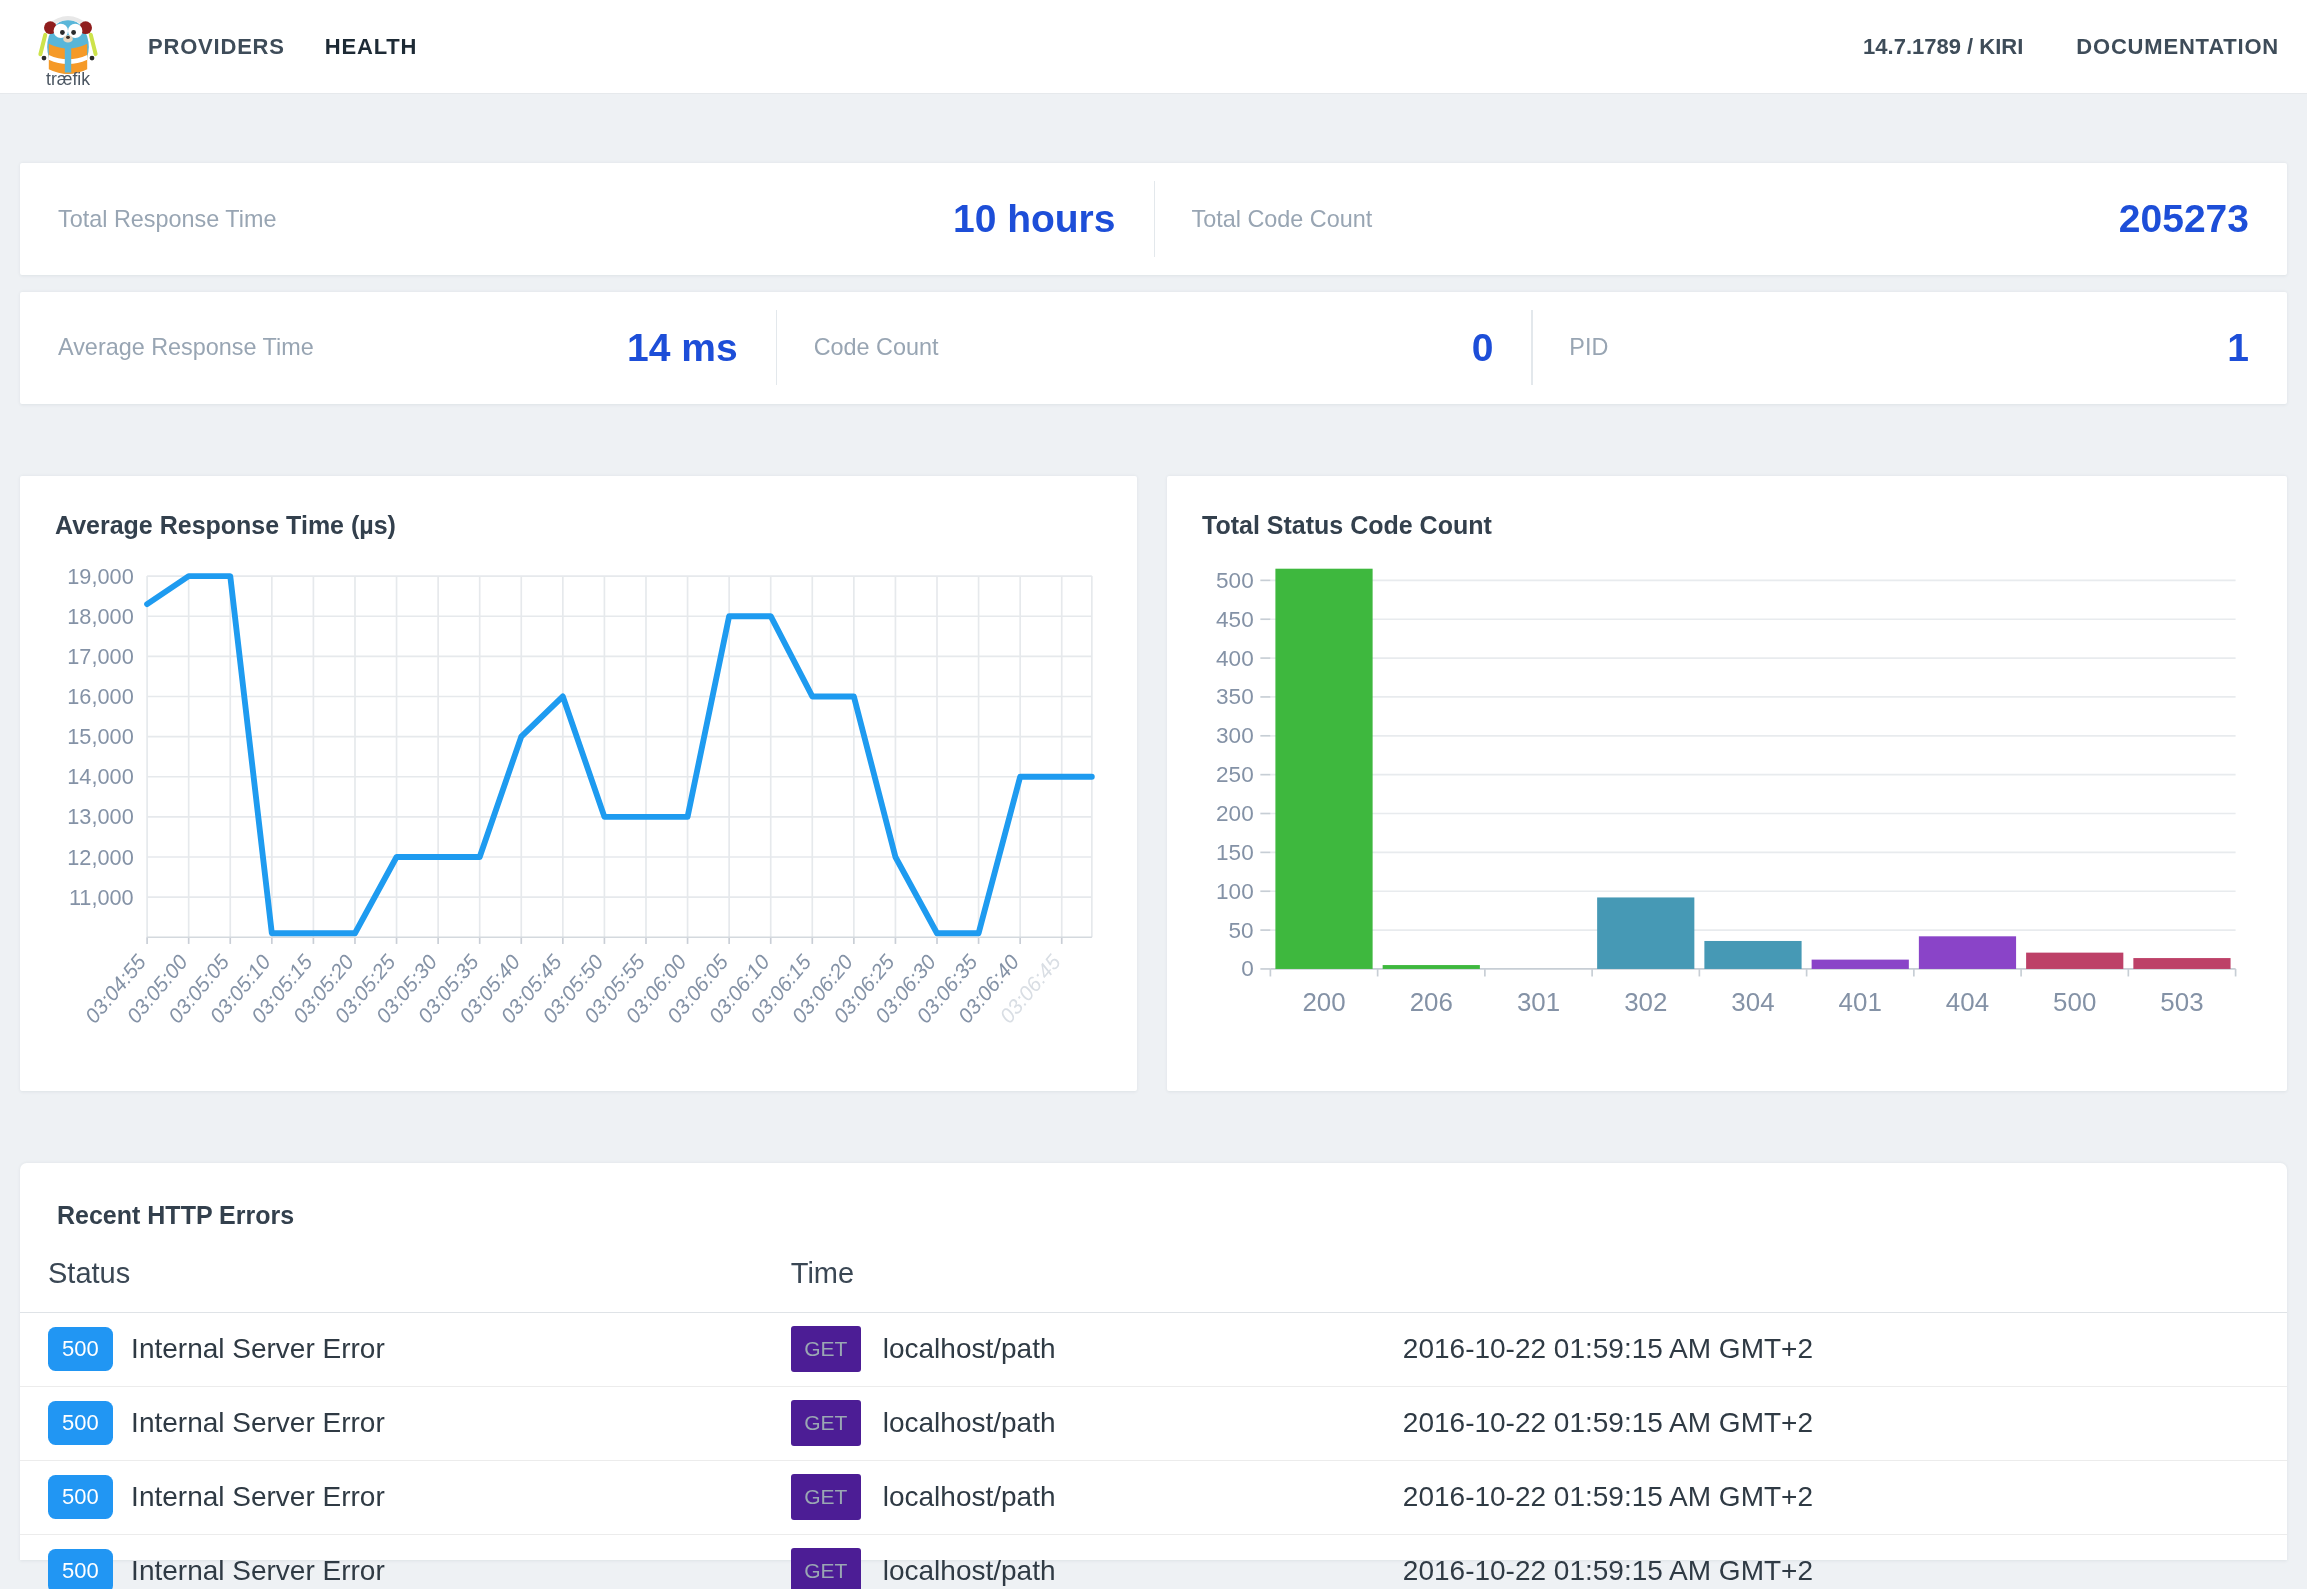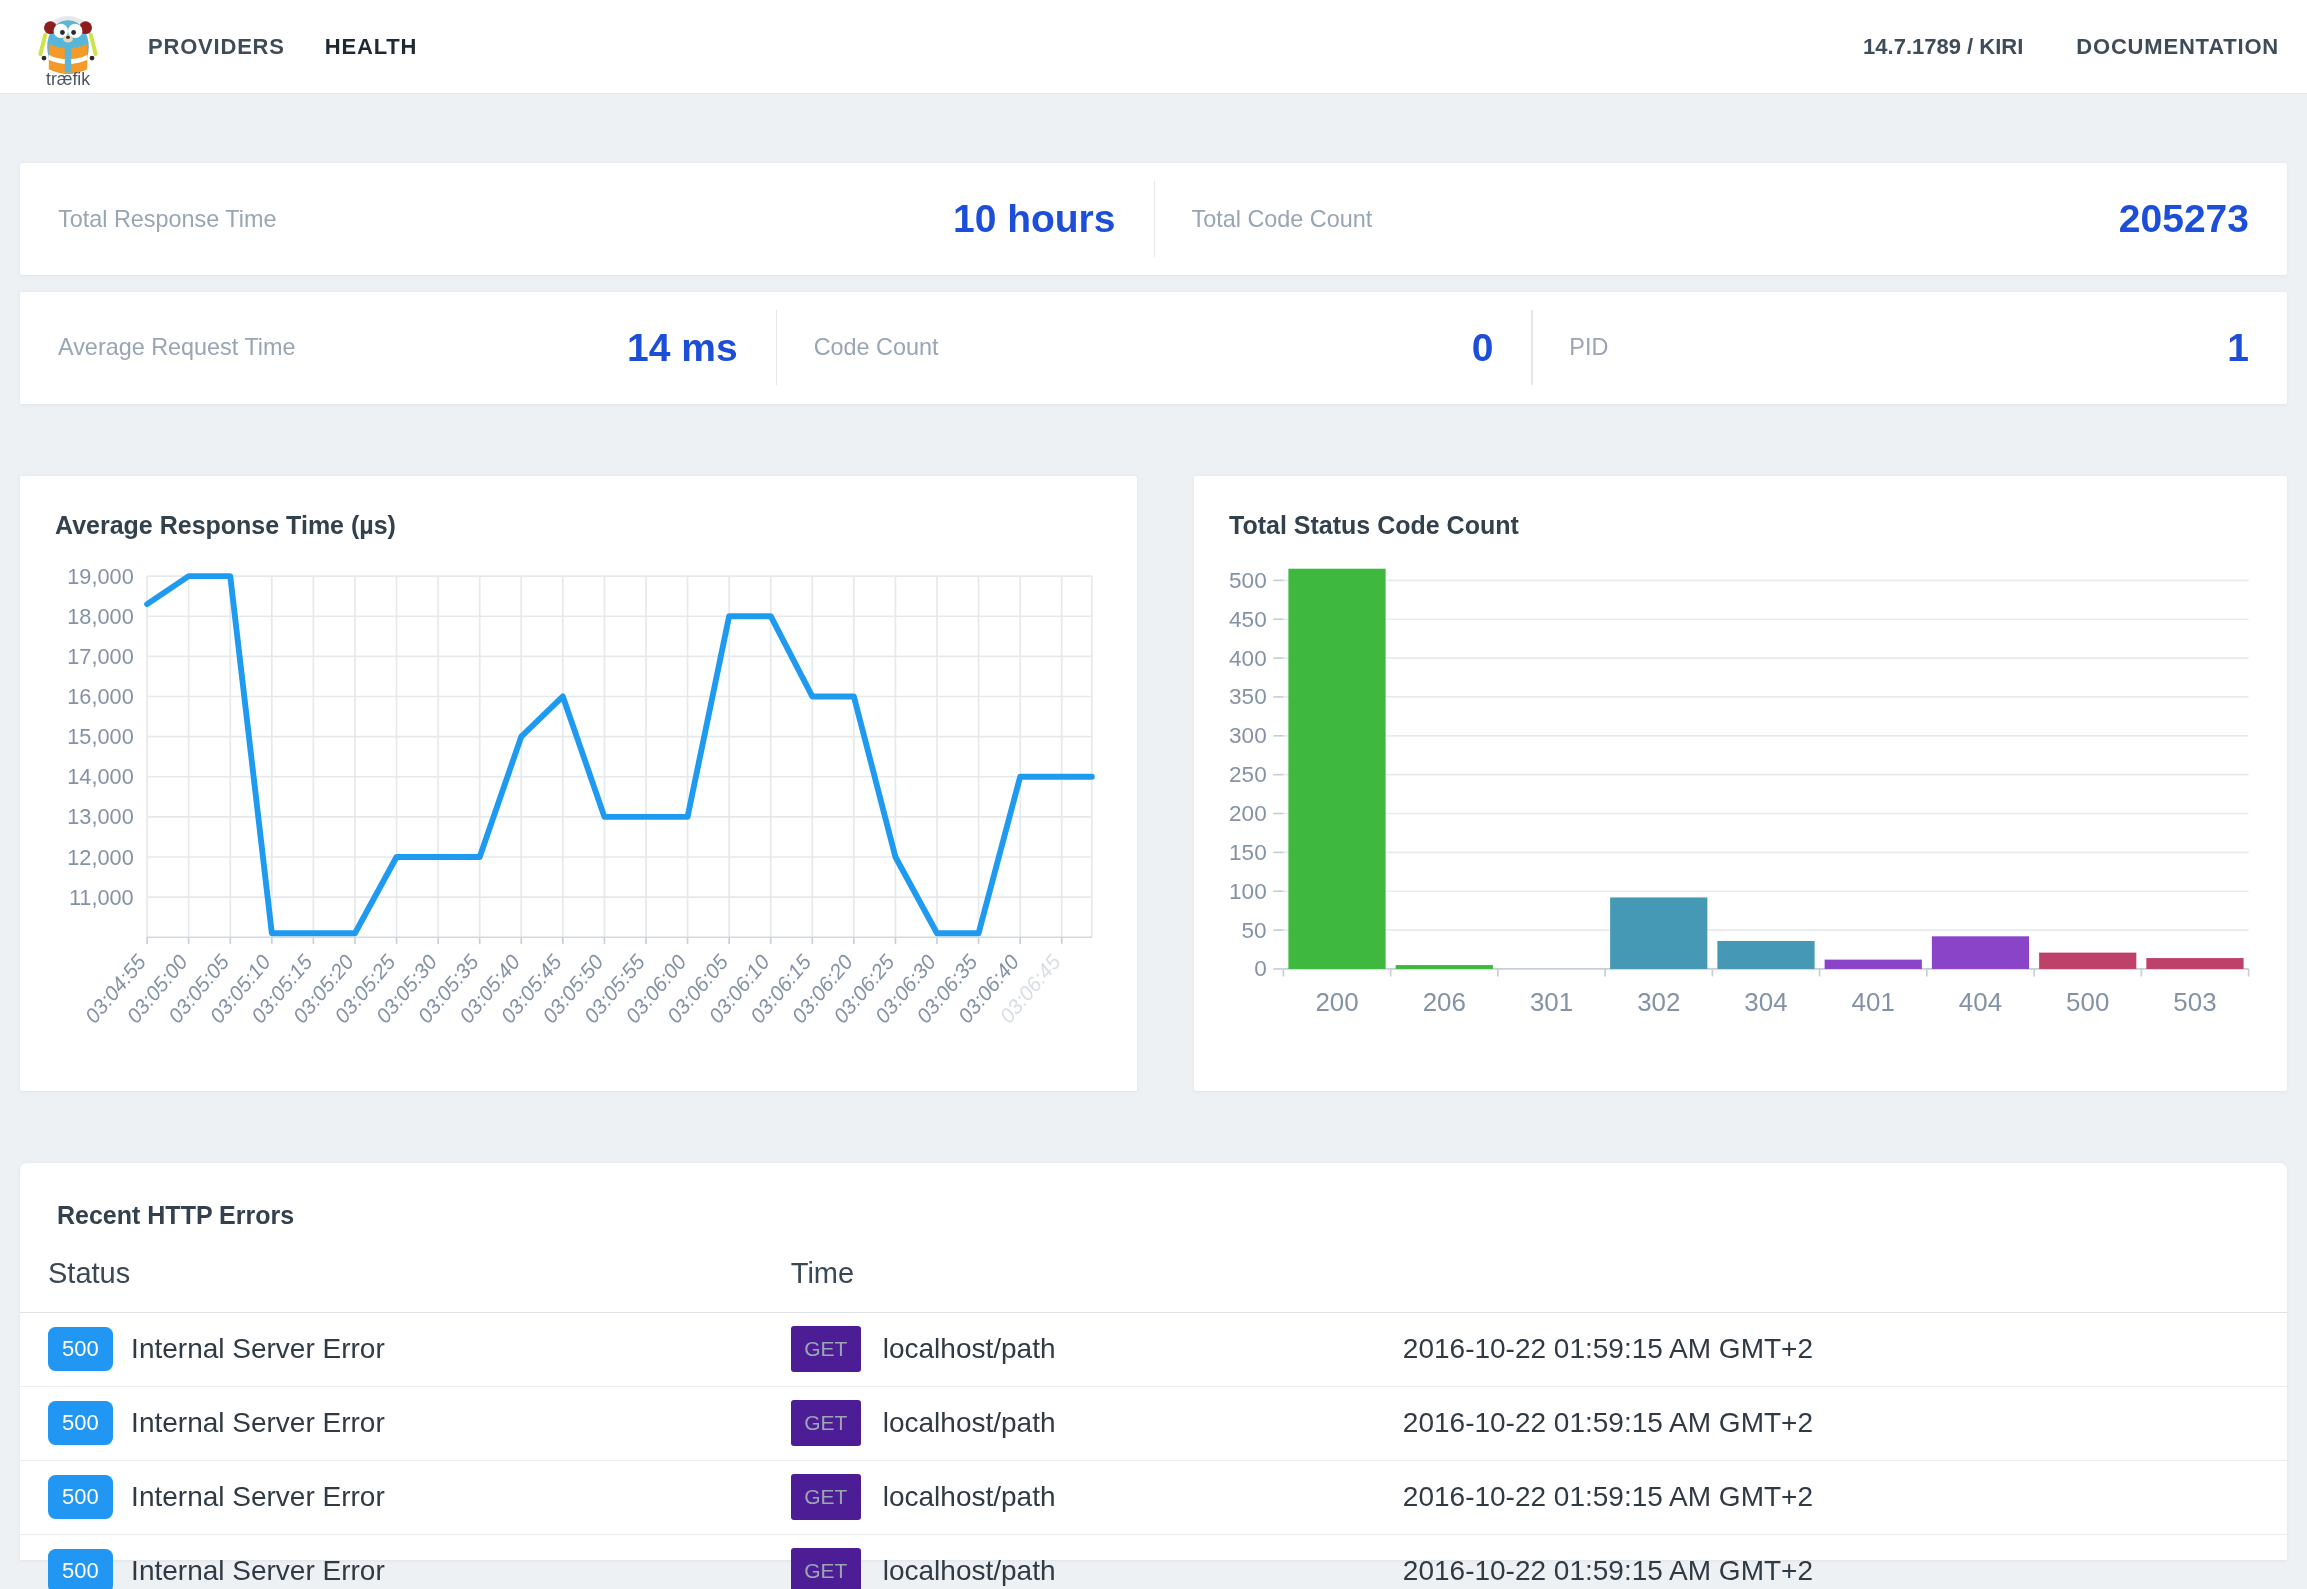--- a/index.html
+++ b/index.html
@@ -39,21 +39,21 @@
     padding:0 38px; min-width:0;
   }
   .stat-cell + .stat-cell::before {
     content:""; position:absolute; left:0; top:18.4px; bottom:18.4px;
     width:1.7px; background:#e3e8ec;
   }
   .stat-label { color:#98a5b3; font-size:23.4px; }
   .stat-sub   { color:#98a5b3; font-size:22.6px; margin-top:6.7px; }
   .stat-value { color:#1d4ed8; font-size:39px; font-weight:bold; white-space:nowrap; }
   
-  .charts-row { display:flex; gap:57px; margin-bottom:72px; }
+  .charts-row { display:flex; gap:30px; margin-bottom:72px; }
   .chart-card { height:615px; box-sizing:border-box; overflow:hidden; }
   .chart-card.left  { width:1117px; flex:0 0 auto; }
   .chart-card.right { flex:1; }
   .chart-title { margin:35px 0 0 35px; font-size:25px; font-weight:bold; color:#33404d; }
   .chart-svg { display:block; margin:11.7px auto 0; }
   svg text { font-family:"Liberation Sans", sans-serif; }
   
   .table-card { border-radius:6.7px 6.7px 0 0; padding-top:38px; height:359px; }
   .table-title { font-size:25px; font-weight:bold; color:#33404d; margin-left:37px; }
   .tbl-header {
@@ -126,21 +126,21 @@
       <div class="stat-value">10 hours</div>
     </div>
     <div class="stat-cell">
       <div class="stat-label">Total Code Count</div>
       <div class="stat-value">205273</div>
     </div>
   </div>
 
   <div class="card stat-row second">
     <div class="stat-cell">
-      <div class="stat-label">Average Request Time</div>
+      <div class="stat-label">Average Response Time</div>
       <div class="stat-value">14 ms</div>
     </div>
     <div class="stat-cell">
       <div class="stat-label">Code Count</div>
       <div class="stat-value">0</div>
     </div>
     <div class="stat-cell">
       <div class="stat-label">PID</div>
       <div class="stat-value">1</div>
     </div>

